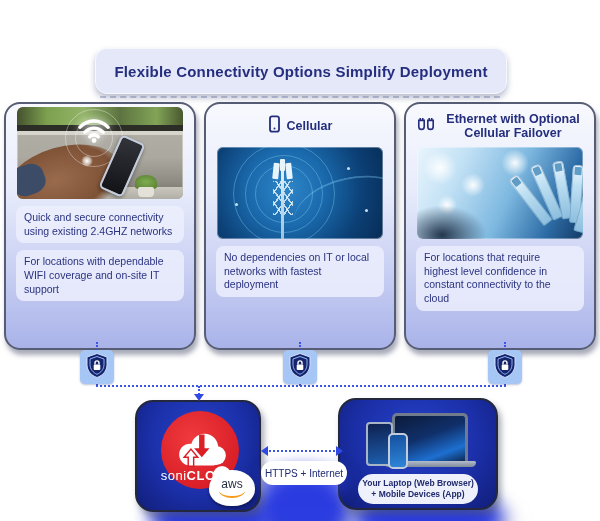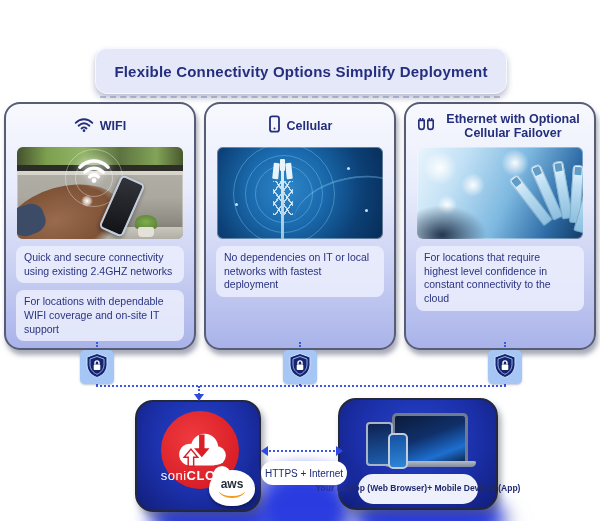--- a/index.html
+++ b/index.html
@@ -109,64 +109,53 @@
     border:2px solid #23283f;box-shadow:3px 5px 6px rgba(80,85,105,.5);z-index:2;}
   .cloudbox{left:135px;top:360px;width:126px;height:112px;}
   .redcircle{position:absolute;left:24px;top:9px;width:78px;height:78px;border-radius:50%;
     background:radial-gradient(circle at 40% 35%,#ef3a3f,#da1f27 70%);display:flex;align-items:center;justify-content:center;}
   .brand{position:absolute;left:0;right:0;top:66px;text-align:center;color:#ffffff;font-size:13px;letter-spacing:.5px;}
   .brand .lite{font-weight:300;} .brand .bold{font-weight:800;}
   .awsbadge{position:absolute;right:4px;bottom:4px;width:46px;height:36px;background:#ffffff;
     border-radius:50% 50% 46% 46%;display:flex;flex-direction:column;align-items:center;justify-content:center;
     box-shadow:0 2px 3px rgba(0,0,0,.35);}
   .awsbadge::before{content:"";position:absolute;left:4px;top:-4px;width:18px;height:18px;border-radius:50%;background:#ffffff;}
-  .aws-txt{position:relative;font-size:12px;font-weight:bold;color:#252f3e;line-height:1;text-align:right;}
+  .aws-txt{position:relative;font-size:12px;font-weight:normal;color:#252f3e;line-height:1;text-align:right;}
   .aws-arc{position:relative;width:26px;height:7px;border-bottom:2.5px solid #f49b1b;border-radius:0 0 60% 60%/0 0 100% 100%;margin-top:-1px;}
 
   .httpspill{position:absolute;left:261px;top:421px;width:86px;height:24px;background:#ffffff;border-radius:13px;
     display:flex;align-items:center;justify-content:center;z-index:3;
     box-shadow:0 8px 14px rgba(43,60,224,.55);}
   .httpspill span{font-size:10px;font-weight:normal;color:#1d2a72;}
 
   .devbox{left:338px;top:358px;width:160px;height:112px;}
   .laptop-screen{position:absolute;left:52px;top:13px;width:76px;height:48px;box-sizing:border-box;
     border:3px solid #707b8e;border-bottom:none;border-radius:5px 5px 0 0;
     background:linear-gradient(160deg,#0c1b3a 0%,#10306b 45%,#1d6fd0 78%,#0d2a55 100%);}
   .laptop-base{position:absolute;left:44px;top:61px;width:92px;height:6px;border-radius:2px 2px 6px 6px;
     background:linear-gradient(#b2bccb,#7f8a9c);}
   .tablet{position:absolute;left:26px;top:22px;width:27px;height:44px;box-sizing:border-box;border:2px solid #a8b5c7;border-radius:4px;
     background:linear-gradient(170deg,#0e2150,#1e5fb0);}
   .phone{position:absolute;left:48px;top:33px;width:20px;height:36px;box-sizing:border-box;border:2px solid #c2ccdc;border-radius:5px;
     background:linear-gradient(170deg,#1550a0,#2e86d8);z-index:2;}
   .devpill{position:absolute;left:50%;transform:translateX(-50%);top:74px;width:120px;height:30px;background:#eef1fc;
-    border-radius:15px;display:flex;flex-direction:row;align-items:center;justify-content:center;z-index:3;}
+    border-radius:15px;display:flex;flex-direction:column;align-items:center;justify-content:center;z-index:3;}
   .devpill span{font-size:8.5px;font-weight:bold;color:#202a6e;line-height:1.35;white-space:nowrap;}
 </style>
 </head>
 <body>
 
 <div class="stage">
 
   <div class="banner">
     <span>Flexible Connectivity Options Simplify Deployment</span>
   </div>
   <div class="banner-dash"></div>
 
   <div class="card card1">
-    <div class="card-head">
-      <span>
-        <svg width="20" height="15" viewBox="0 0 24 18" fill="none">
-          <path d="M2 7 C8 1.2,16 1.2,22 7" stroke="#242e7c" stroke-width="2.2" stroke-linecap="round"></path>
-          <path d="M5.5 10.5 C9.5 6.8,14.5 6.8,18.5 10.5" stroke="#242e7c" stroke-width="2.2" stroke-linecap="round"></path>
-          <path d="M9 13.8 C11 12,13 12,15 13.8" stroke="#242e7c" stroke-width="2.2" stroke-linecap="round"></path>
-          <circle cx="12" cy="16.4" r="1.6" fill="#242e7c"></circle>
-        </svg>
-      </span>
-      <span class="card-title">WIFI</span>
-    </div>
     <div class="card-img img-wifi">
       <div class="window"></div>
         <div class="frame"></div>
         <div class="sill"></div>
       <div class="table"></div>
       <div class="hand"></div>
         <div class="cuff"></div>
       <div class="phone"></div>
       <div class="ring r1"></div>
         <div class="ring r2"></div>

